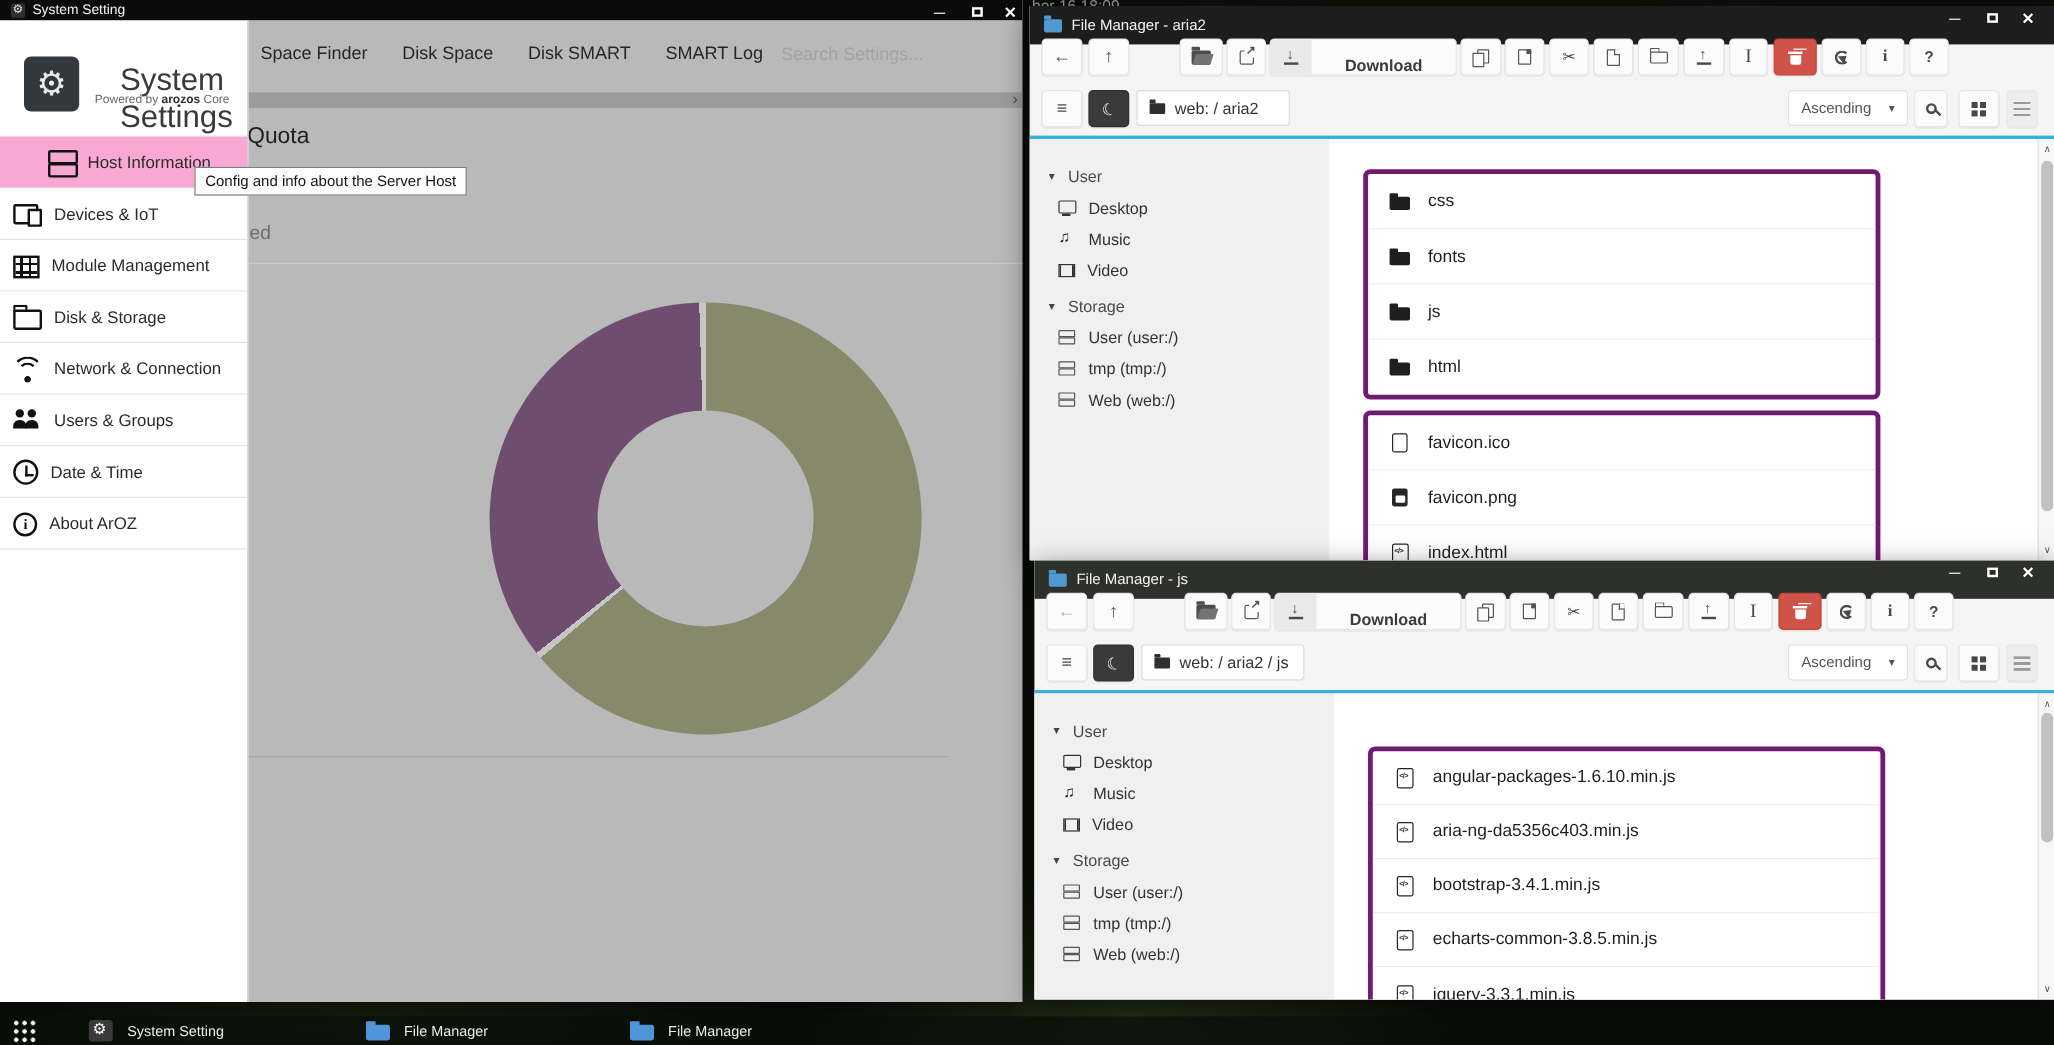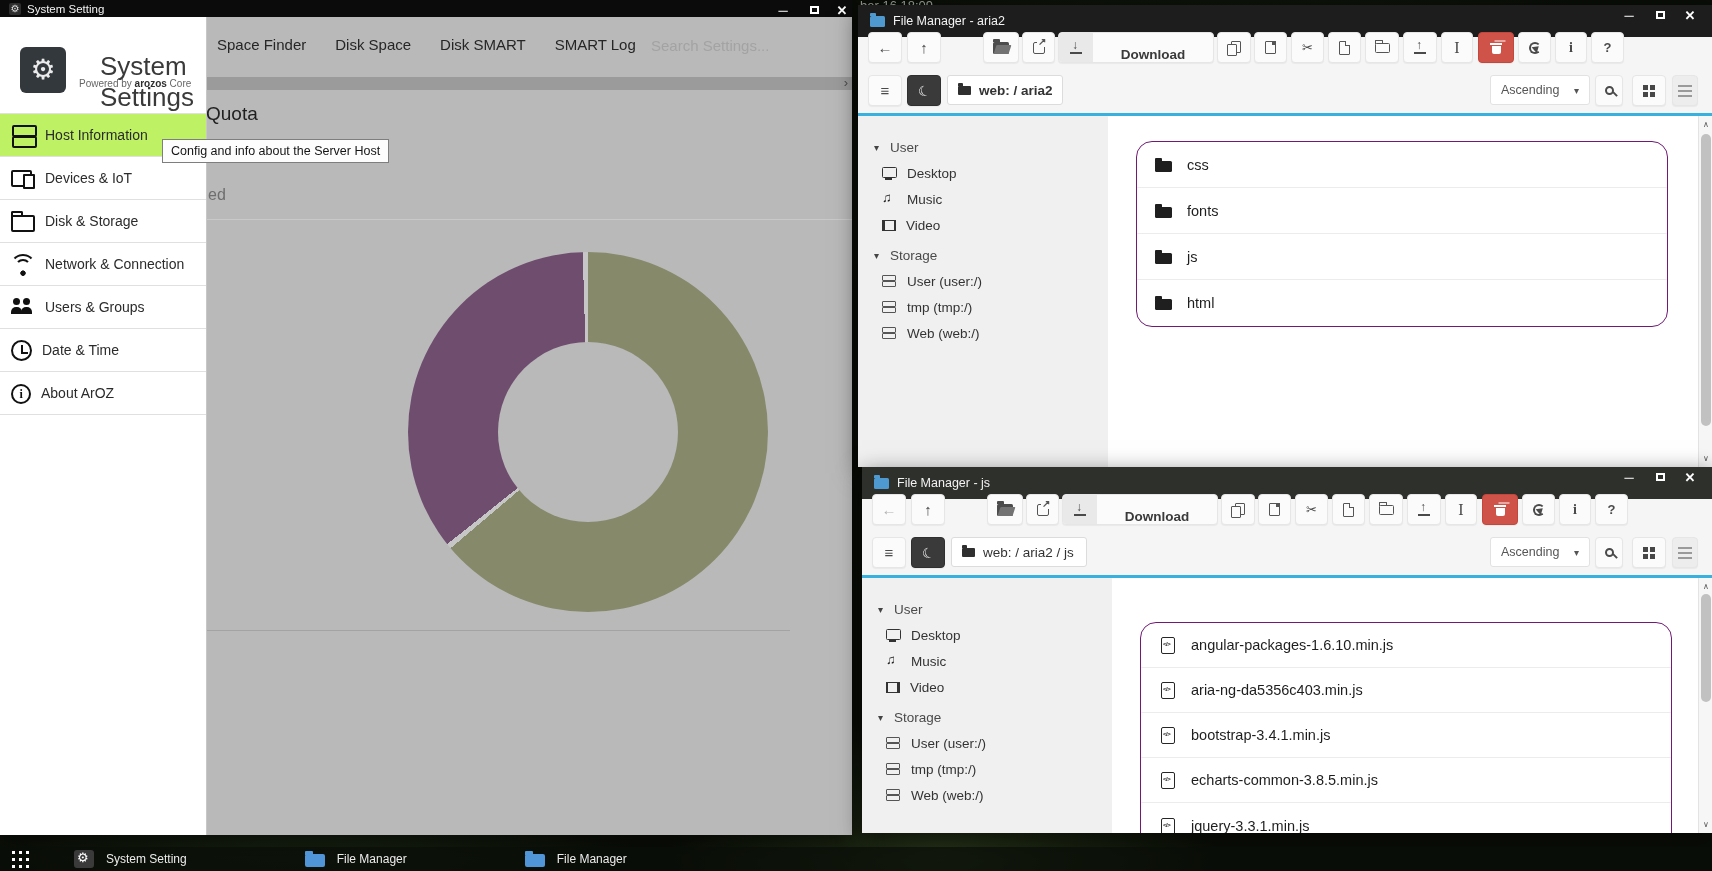--- a/index.html
+++ b/index.html
@@ -46,21 +46,21 @@
   #donut-hole{position:absolute;left:291px;top:325px;width:180px;height:180px;border-radius:50%;background:#b9b9b9;z-index:1;}
 
   
   #ss-side{position:absolute;left:0;top:17px;width:207px;bottom:0;background:#fff;z-index:2;border-right:1px solid #c7c7c7;}
   #ss-logo{position:absolute;left:20px;top:30px;width:46px;height:46px;background:#33383d;border-radius:6px;color:#eaeaea;font-size:28px;line-height:46px;text-align:center;}
   #ss-logotitle{position:absolute;left:78px;top:34px;font-size:26px;color:#3a3a3a;margin-left:22px;}
   #ss-logosub{position:absolute;left:79px;top:61px;font-size:10px;color:#666;}
   #ss-logosub b{color:#2e2e2e;}
   #ss-menu{position:absolute;left:0;top:96px;right:0;border-top:1px solid #e0e0e0;}
   .sm-item{position:relative;height:43px;border-bottom:1px solid #e0e0e0;display:flex;align-items:center;cursor:pointer;background:#fff;}
-  .sm-item:first-child{background:#bef264;}
+  .sm-item:first-child{background:#f9a8d4;padding-left:28px;}
   .sm-ic{width:24px;height:24px;margin:0 10px 0 11px;position:relative;flex:none;}
   .sm-lb{font-size:14px;color:#2b2b2b;}
 
   
   .si-host::before,.si-host::after{content:'';position:absolute;left:1px;width:21px;height:8px;border:2px solid #111;border-radius:2px;}
   .si-host::before{top:2px;} .si-host::after{top:13px;}
   .si-devices::before{content:'';position:absolute;left:0;top:4px;width:17px;height:13px;border:2px solid #111;border-radius:2px;}
   .si-devices::after{content:'';position:absolute;right:0;top:8px;width:8px;height:11px;border:2px solid #111;background:#fff;border-radius:1px;}
   .si-modules{border:2px solid #111;width:22px!important;height:19px!important;margin-top:2px;
     background-image:linear-gradient(to right,transparent 4px,#111 4px 6px,transparent 6px 11px,#111 11px 13px,transparent 13px),
@@ -149,21 +149,21 @@
   .tree-ic{width:15px;height:13px;position:relative;flex:none;}
   .tic-monitor::before{content:'';position:absolute;left:0;top:0;width:13px;height:9px;border:1.5px solid #333;border-radius:1.5px;}
   .tic-monitor::after{content:'';position:absolute;left:3px;bottom:0;width:7px;height:1.5px;background:#333;}
   .tic-music::before{content:'♫';position:absolute;left:0;top:-3px;font-size:13px;color:#222;}
   .tic-film{border:1.5px solid #333;width:14px!important;height:11px!important;
     background-image:linear-gradient(to right,#333 1.5px,transparent 1.5px),linear-gradient(to left,#333 1.5px,transparent 1.5px);
     background-size:3px 100%,3px 100%;background-position:left,right;background-repeat:no-repeat;}
   .tic-drive::before{content:'';position:absolute;left:0;top:0;width:12px;height:4px;border:1.4px solid #555;border-radius:1px;}
   .tic-drive::after{content:'';position:absolute;left:0;top:6px;width:12px;height:4px;border:1.4px solid #555;border-radius:1px;}
   .fmfiles{position:absolute;left:250px;right:14px;top:0;bottom:0;background:#fff;}
-  .fcard{position:absolute;left:28px;width:532px;border:1px solid #701a75;border-radius:16px;background:#fff;overflow:hidden;}
+  .fcard{position:absolute;left:28px;width:431px;border:4px solid #701a75;border-radius:6px;background:#fff;overflow:hidden;}
   .frow{display:flex;align-items:center;border-bottom:1px solid #ececec;cursor:pointer;padding-left:18px;gap:15px;}
   .frow:last-child{border-bottom:none;}
   .fent-ic{width:17px;height:16px;position:relative;flex:none;}
   .fic-folder::before{content:'';position:absolute;left:0;top:4px;width:17px;height:11px;background:#1f1f1f;border-radius:1.5px;}
   .fic-folder::after{content:'';position:absolute;left:0;top:1px;width:7px;height:4px;background:#1f1f1f;border-radius:1px 1px 0 0;}
   .fic-file::before{content:'';position:absolute;left:2px;top:0;width:11px;height:14px;border:1.6px solid #262626;border-radius:2px;}
   .fic-imgfile::before{content:'';position:absolute;left:2px;top:0;width:13px;height:15px;background:#262626;border-radius:2px;}
   .fic-imgfile::after{content:'';position:absolute;left:4.5px;top:6px;width:8px;height:6px;background:#fff;border-radius:1px;}
   .fic-codefile::before{content:'';position:absolute;left:2px;top:0;width:12px;height:15px;border:1.6px solid #262626;border-radius:2px;}
   .fic-codefile::after{content:'</>';position:absolute;left:4px;top:4px;font-size:6px;font-weight:700;color:#262626;letter-spacing:-0.5px;}
@@ -239,20 +239,24 @@
 
       <div class="sm-item">
             <span class="sm-ic si-host"></span>
             <span class="sm-lb">Host Information</span>
           </div>
           <div class="sm-item">
             <span class="sm-ic si-devices"></span>
             <span class="sm-lb">Devices &amp; IoT</span>
           </div>
           <div class="sm-item">
+            <span class="sm-ic si-modules"></span>
+            <span class="sm-lb">Module Management</span>
+          </div>
+          <div class="sm-item">
             <span class="sm-ic si-disk"></span>
             <span class="sm-lb">Disk &amp; Storage</span>
           </div>
           <div class="sm-item">
             <span class="sm-ic si-network"></span>
             <span class="sm-lb">Network &amp; Connection</span>
           </div>
           <div class="sm-item">
             <span class="sm-ic si-users"></span>
             <span class="sm-lb">Users &amp; Groups</span>
@@ -332,21 +336,21 @@
     <div class="tbtn" style="left:733px;width:33px;">
         <span class="ico-q">?</span>
       </div>
 
     <div class="tbtn r2" style="left:10px;width:34px;">
         <span class="glyph">≡</span>
       </div>
     <div class="tbtn r2 tb-moon" style="left:49px;width:34px;">
         <span class="glyph">☾</span>
       </div>
-    <div class="crumb" style="left:89px;width:116px;font-weight:bold;">
+    <div class="crumb" style="left:89px;width:128px;">
       <span class="crumb-folder"></span>
       <span class="crumb-lb">web: / aria2</span>
     </div>
     <div class="sort" style="right:122px;width:100px;">
       <span class="sort-lb">Ascending</span>
       <span class="sort-caret">▾</span>
     </div>
     <div class="tbtn r2" style="right:89px;left:auto;width:28px;">
         <span class="ico-search"></span>
       </div>
@@ -412,20 +416,35 @@
               <span class="fent-ic fic-folder"></span>
               <span class="frow-lb">fonts</span>
             </div>
             <div class="frow" style="height:46px;">
               <span class="fent-ic fic-folder"></span>
               <span class="frow-lb">js</span>
             </div>
             <div class="frow" style="height:46px;">
               <span class="fent-ic fic-folder"></span>
               <span class="frow-lb">html</span>
+            </div>
+          </div>
+        <div class="fcard" style="top:226px;">
+
+        <div class="frow" style="height:46px;">
+              <span class="fent-ic fic-file"></span>
+              <span class="frow-lb">favicon.ico</span>
+            </div>
+            <div class="frow" style="height:46px;">
+              <span class="fent-ic fic-imgfile"></span>
+              <span class="frow-lb">favicon.png</span>
+            </div>
+            <div class="frow" style="height:46px;">
+              <span class="fent-ic fic-codefile"></span>
+              <span class="frow-lb">index.html</span>
             </div>
           </div>
       </div>
       <div class="vscroll">
         <span class="vs-up">∧</span>
         <span class="vs-thumb" style="top:18px;height:292px;"></span>
         <span class="vs-down">∨</span>
       </div>
     </div>
   </div>

